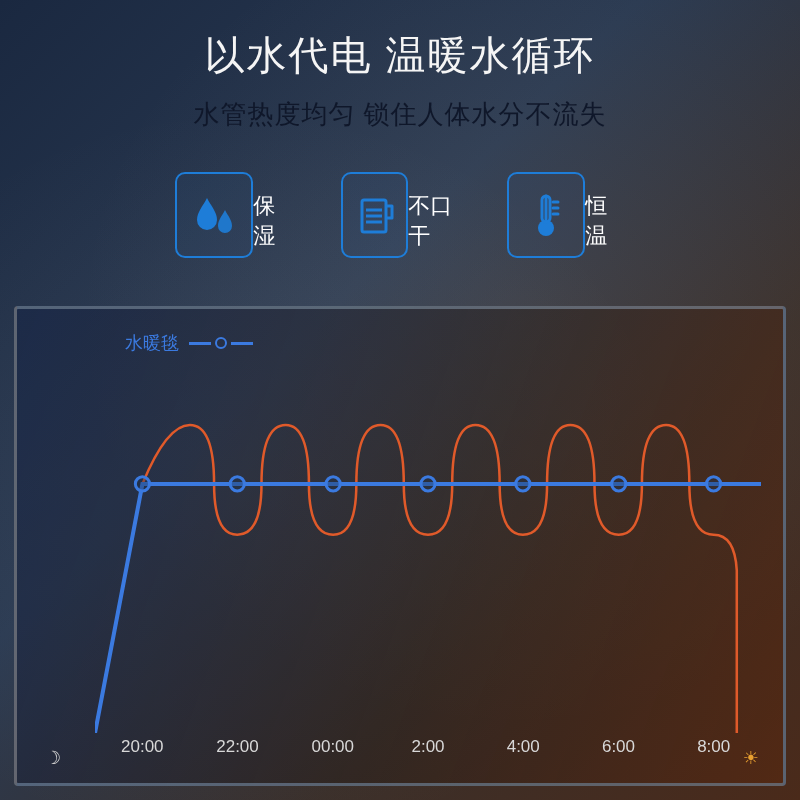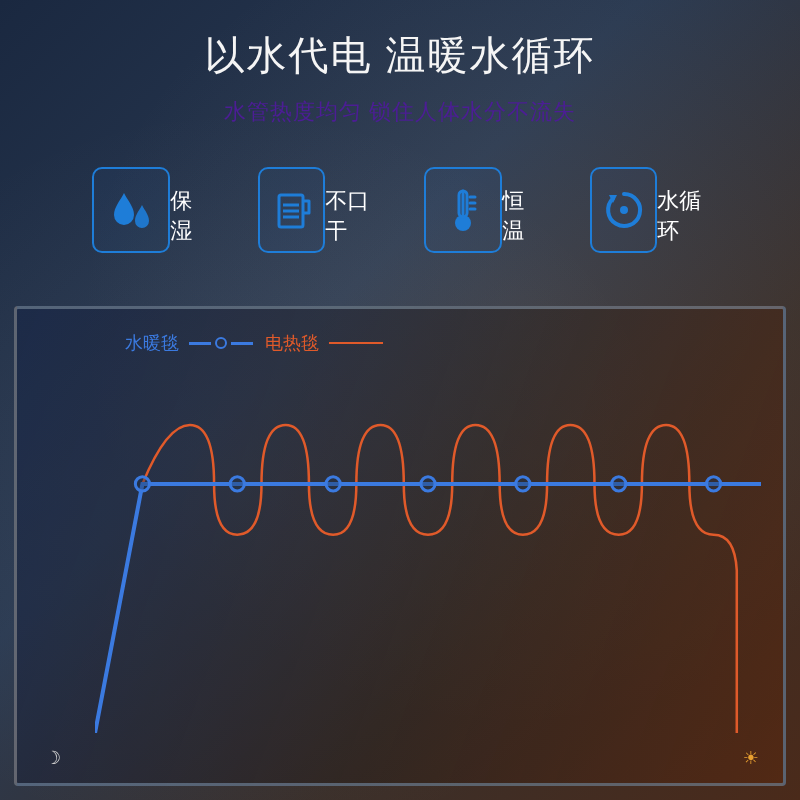--- a/index.html
+++ b/index.html
@@ -24,22 +24,22 @@
   .title {
     text-align: center;
     font-size: 40px;
     font-weight: 500;
     padding-top: 28px;
     letter-spacing: 2px;
     color: #f5f5f5;
   }
   .subtitle {
     text-align: center;
-    font-size: 22px;
-    color: #4c1d95;
+    font-size: 26px;
+    color: #0f172a;
     margin-top: 14px;
     letter-spacing: 1px;
   }
 
   .features {
     display: flex;
     justify-content: center;
     gap: 48px;
     margin-top: 40px;
   }
@@ -168,48 +168,32 @@
               <circle cx="25" cy="38" r="8" fill="#1e7dd8" stroke="none"></circle>
               <rect x="21" y="6" width="8" height="26" rx="4"></rect>
               <line x1="32" y1="12" x2="37" y2="12"></line>
               <line x1="32" y1="18" x2="37" y2="18"></line>
               <line x1="32" y1="24" x2="37" y2="24"></line>
             </g>
           </svg>
       </div>
       <div class="feature-label">恒温</div>
     </div>
-    <div class="feature">
-      <div class="feature-icon">
-        <svg viewBox="0 0 50 50">
-            <g fill="none" stroke="#1e7dd8" stroke-width="4" stroke-linecap="round">
-              <path d="M25 9 a16 16 0 1 1 -11 4.5"></path>
-              <polygon points="10,10 18,10 14,18" fill="#1e7dd8" stroke="none"></polygon>
-              <circle cx="25" cy="25" r="4" fill="#1e7dd8" stroke="none"></circle>
-            </g>
-          </svg>
-      </div>
-      <div class="feature-label">水循环</div>
-    </div>
   </div>
 
   <div class="chart-container">
 
     <div class="legend">
       <div class="legend-item">
         <span class="legend-label blue">水暖毯</span>
         <span class="legend-line">
           <span class="seg l"></span>
             <span class="dot"></span>
             <span class="seg r"></span>
         </span>
-      </div>
-      <div class="legend-item">
-        <span class="legend-label orange">电热毯</span>
-        <span class="legend-line orange"></span>
       </div>
     </div>
 
 
     <div class="plot">
       <svg class="plot-svg" viewBox="0 0 660 360" preserveAspectRatio="none">
 
         <path d="M 0 360
                  L 47 115
                  Q 71 57 94 57
@@ -245,18 +229,27 @@
           <circle cx="141" cy="115" r="7"></circle>
           <circle cx="236" cy="115" r="7"></circle>
           <circle cx="330" cy="115" r="7"></circle>
           <circle cx="424" cy="115" r="7"></circle>
           <circle cx="519" cy="115" r="7"></circle>
           <circle cx="613" cy="115" r="7"></circle>
         </g>
       </svg>
     </div>
 
+    <div class="x-labels">
+      <span class="x-label" style="left:7.1%">20:00</span>
+      <span class="x-label" style="left:21.4%">22:00</span>
+      <span class="x-label" style="left:35.7%">00:00</span>
+      <span class="x-label" style="left:50.0%">2:00</span>
+      <span class="x-label" style="left:64.3%">4:00</span>
+      <span class="x-label" style="left:78.6%">6:00</span>
+      <span class="x-label" style="left:92.9%">8:00</span>
+    </div>
 
     <span class="moon">☽</span>
     <span class="sun">☀</span>
   </div>
 
 </div>
 
 </body></html>

